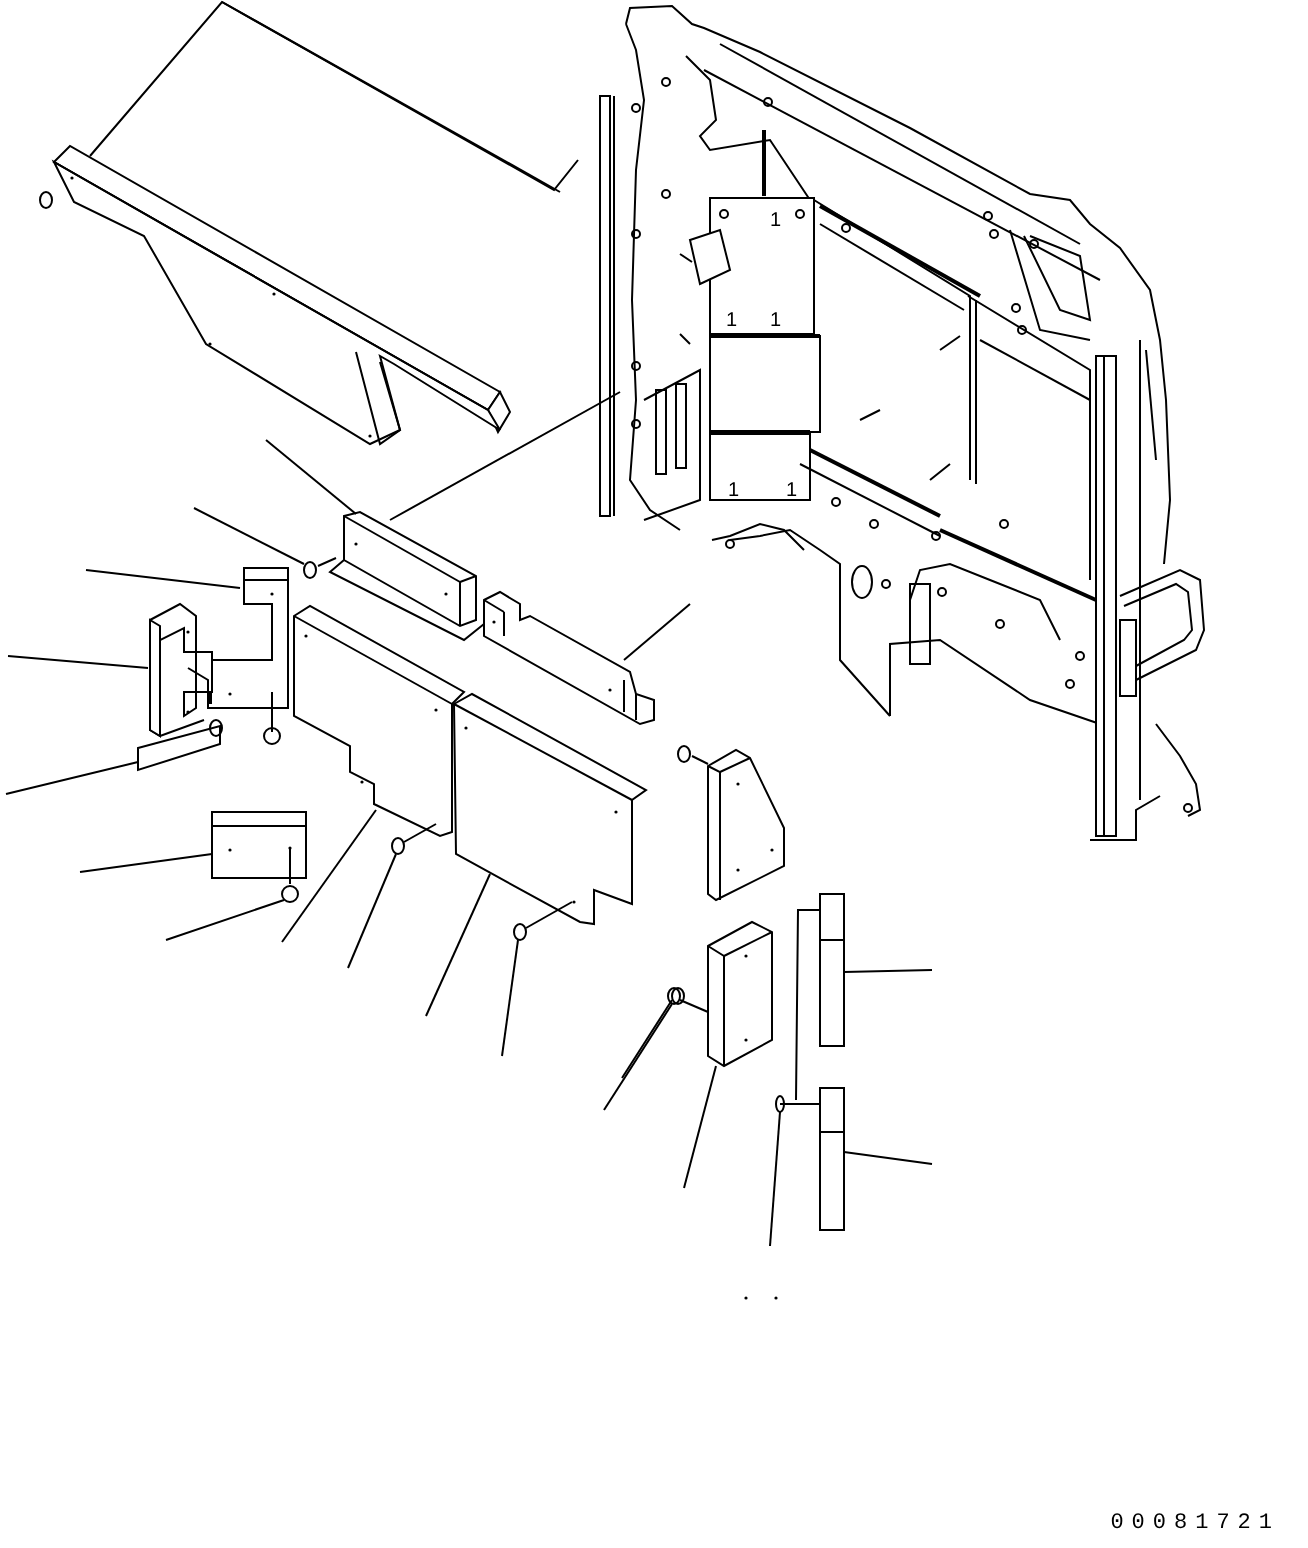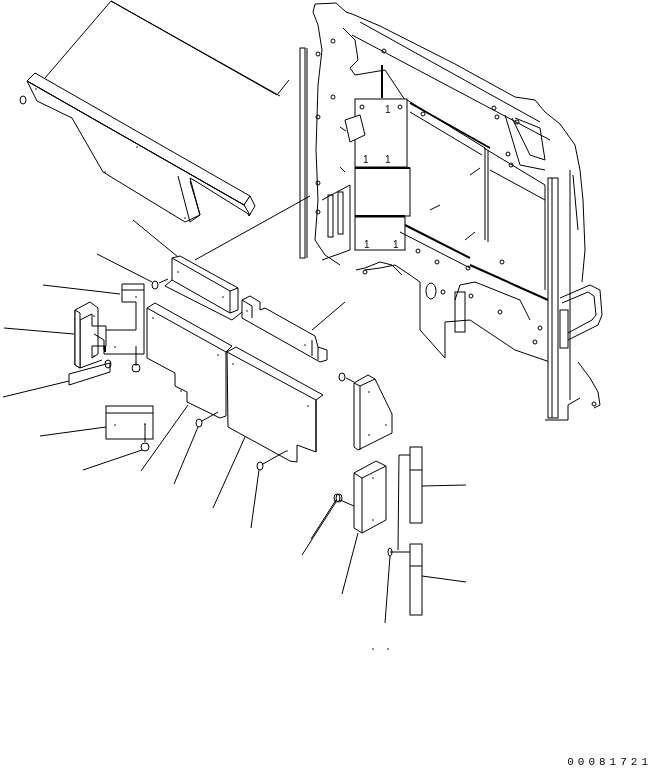--- a/index.html
+++ b/index.html
@@ -4,21 +4,21 @@
 <style>
   html, body { margin: 0; padding: 0; background: #ffffff; }
   body { width: 654px; height: 774px; position: relative; overflow: hidden; font-family: "Liberation Sans", sans-serif; }
   #diagram { position: absolute; left: 0; top: 0; width: 654px; height: 774px; }
   #diagram .ln { stroke: #000; stroke-width: 1; fill: none; }
   #diagram .fl { stroke: #000; stroke-width: 1; fill: #fff; }
   #diagram .th { stroke: #000; stroke-width: 2; fill: none; }
   #diagram .dot { fill: #000; }
   #diagram .mk { font-family: "Liberation Sans", sans-serif; font-size: 10px; fill: #000; }
   .doc-number {
-    position: absolute; right: 2px; bottom: 6px;
+    position: absolute; right: 14px; bottom: 6px;
     font-family: "Liberation Mono", monospace; font-size: 11px; letter-spacing: 4px; color: #000; text-align: right;
   }
 </style>
 </head>
 <body>
 
 <svg id="diagram" viewBox="0 0 654 774" xmlns="http://www.w3.org/2000/svg">
 
   <g>
     <polyline class="ln" points="45,78 111,1 277,95 289,80"></polyline>

